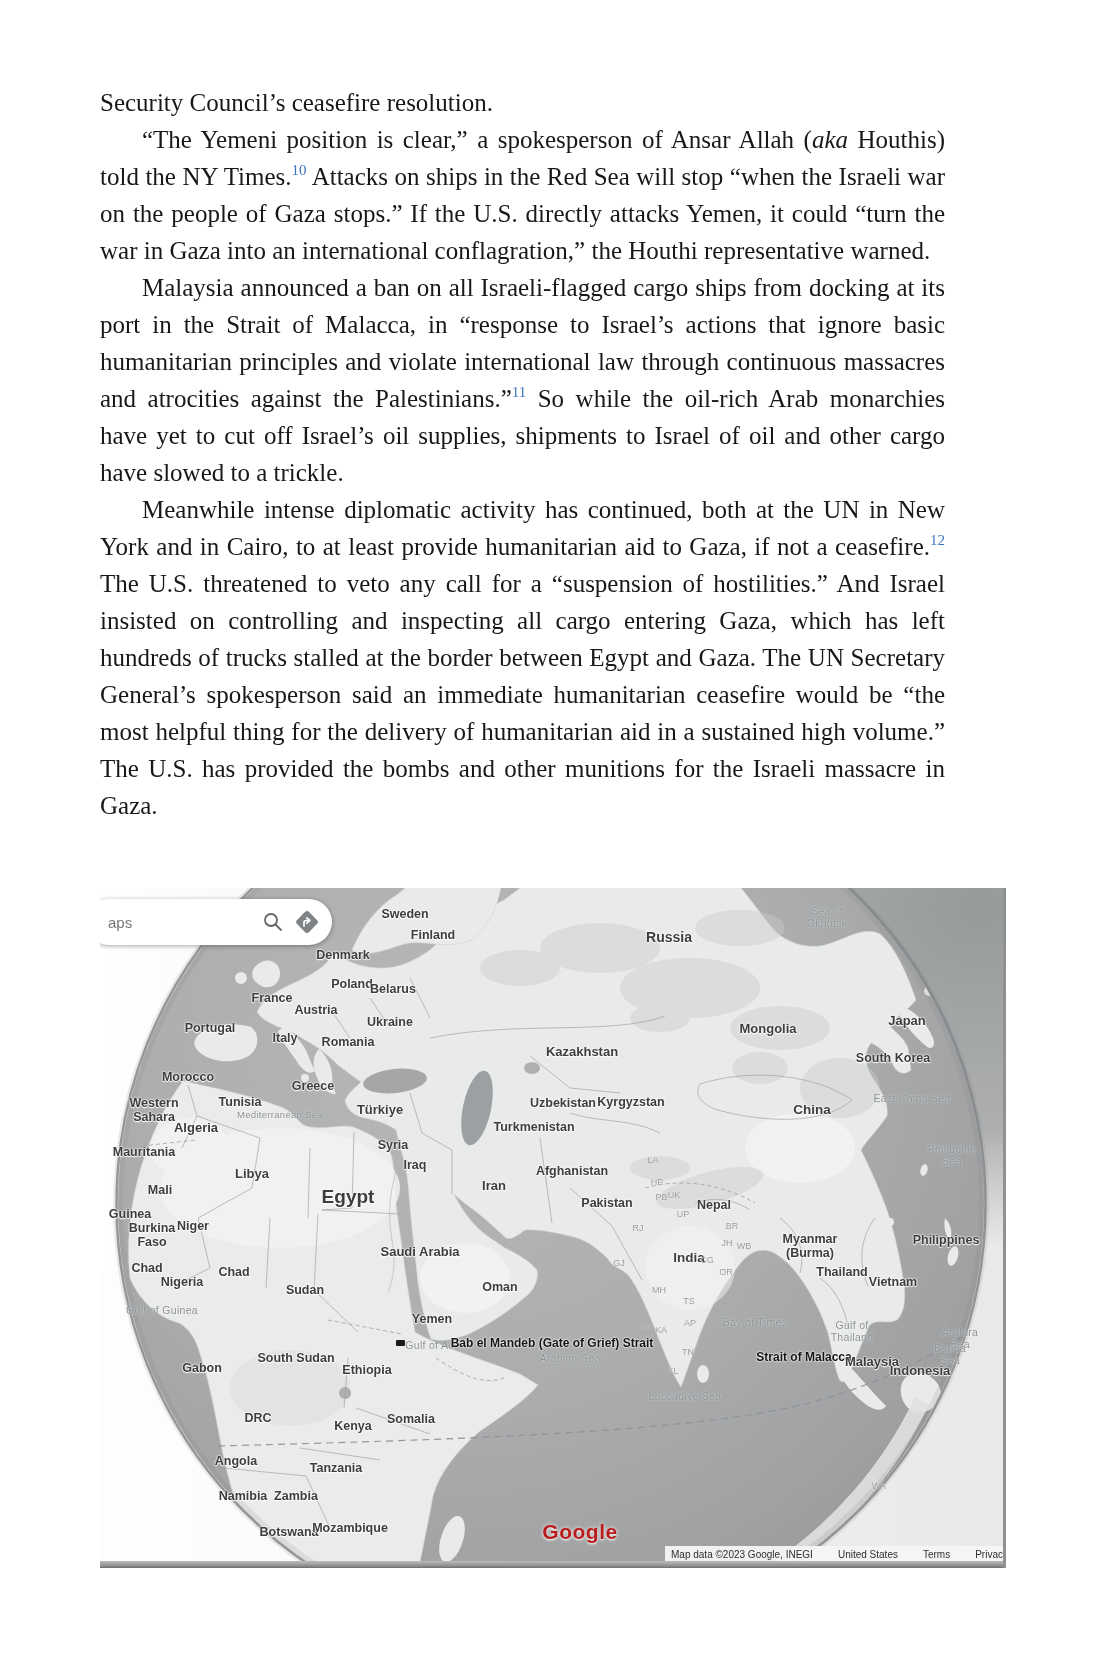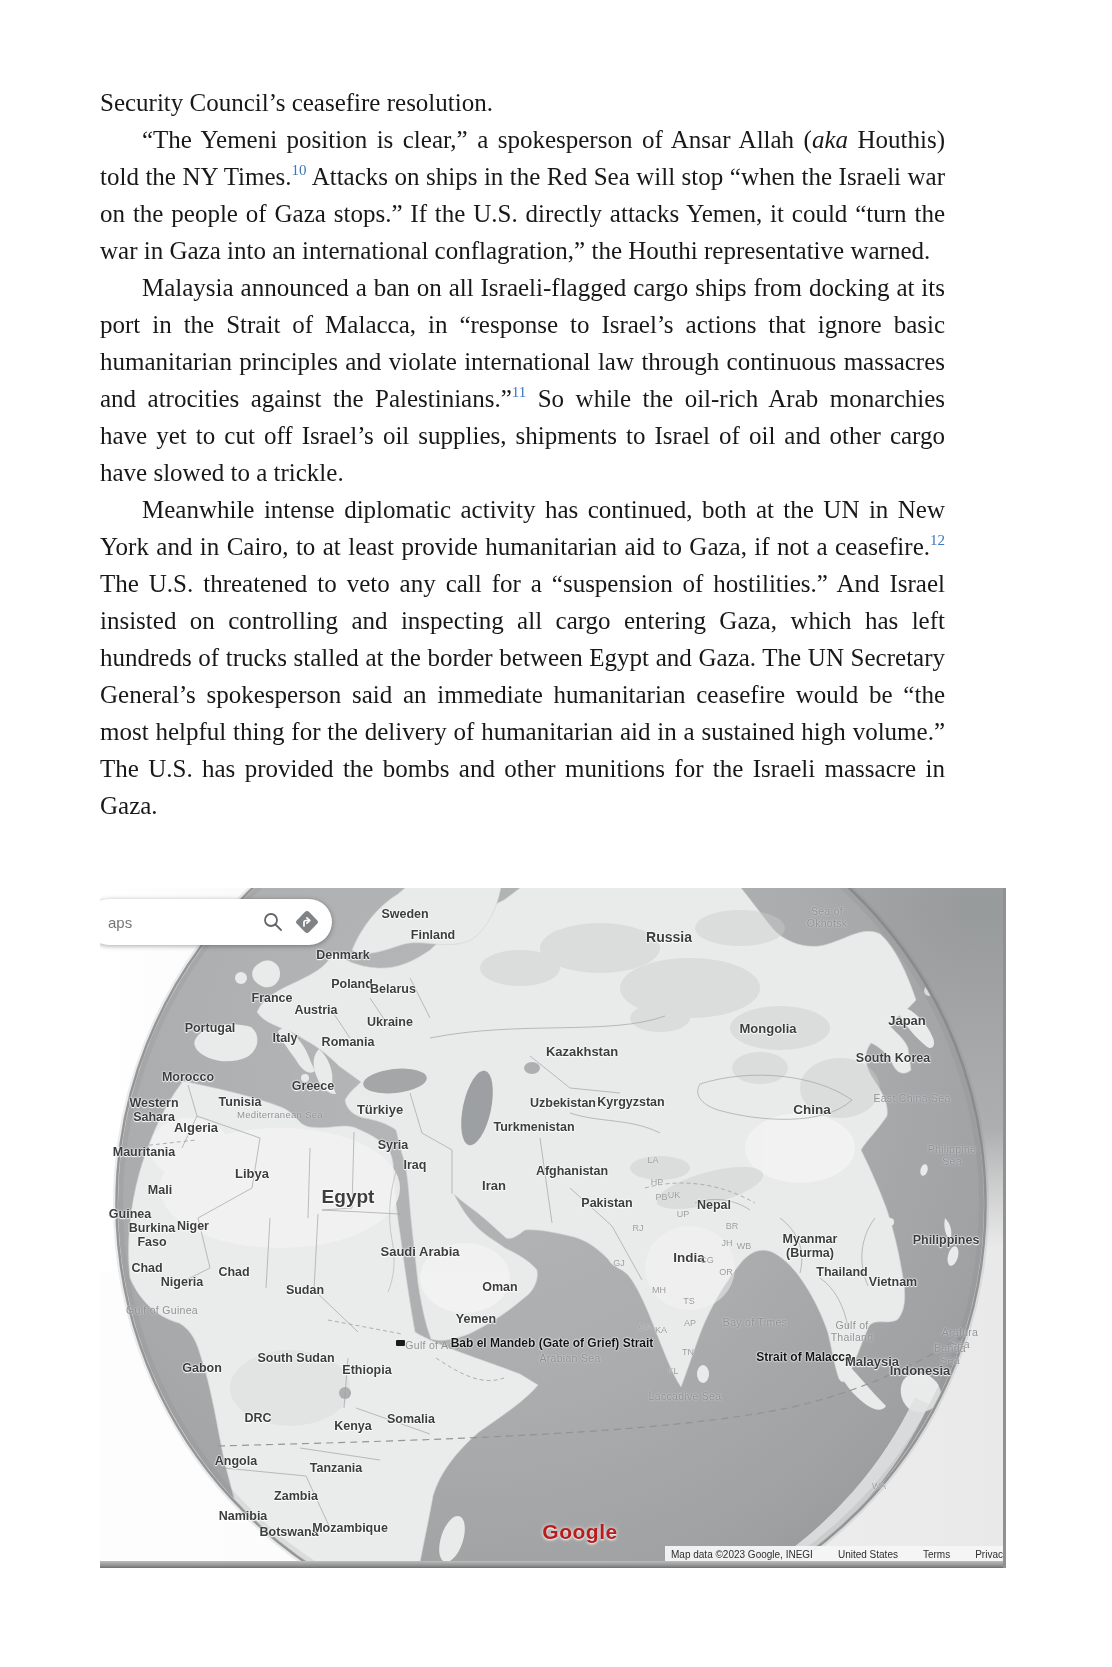--- a/index.html
+++ b/index.html
@@ -246,42 +246,42 @@
 (Burma)</div>
         <div class="lbl country" style="left: 47px; top: 380px;">Chad</div>
         <div class="lbl country" style="left: 82px; top: 394px;">Nigeria</div>
         <div class="lbl country" style="left: 134px; top: 384px;">Chad</div>
         <div class="lbl country" style="left: 205px; top: 402px;">Sudan</div>
         <div class="lbl country" style="left: 400px; top: 399px;">Oman</div>
         <div class="lbl country" style="left: 742px; top: 384px;">Thailand</div>
         <div class="lbl country" style="left: 793px; top: 394px;">Vietnam</div>
         <div class="lbl country" style="left: 846px; top: 352px;">Philippines</div>
         <div class="lbl sea" style="left: 62px; top: 423px;">Gulf of Guinea</div>
-        <div class="lbl country" style="left: 332px; top: 431px; margin-left: 44px;">Yemen</div>
+        <div class="lbl country" style="left: 332px; top: 431px;">Yemen</div>
         <div class="lbl sea" style="left: 336px; top: 458px;">Gulf of Aden</div>
         <div class="lbl strait" style="left: 452px; top: 456px;">Bab el Mandeb (Gate of Grief) Strait</div>
         <div class="lbl sea" style="left: 470px; top: 471px;">Arabian Sea</div>
         <div class="lbl sea" style="left: 655px; top: 435px;">Bay of Times</div>
         <div class="lbl sea" style="left: 752px; top: 444px;">Gulf of
 Thailand</div>
         <div class="lbl strait" style="left: 704px; top: 470px;">Strait of Malacca</div>
         <div class="lbl country" style="left: 772px; top: 474px; font-size: 13px;">Malaysia</div>
         <div class="lbl country" style="left: 820px; top: 483px; font-size: 13px;">Indonesia</div>
         <div class="lbl sea" style="left: 860px; top: 451px;">Arafura Sea</div>
         <div class="lbl sea" style="left: 850px; top: 467px;">Banda Sea</div>
         <div class="lbl sea" style="left: 585px; top: 509px;">Laccadive Sea</div>
         <div class="lbl country" style="left: 196px; top: 470px;">South Sudan</div>
         <div class="lbl country" style="left: 267px; top: 482px;">Ethiopia</div>
         <div class="lbl country" style="left: 102px; top: 480px;">Gabon</div>
         <div class="lbl country" style="left: 158px; top: 530px;">DRC</div>
         <div class="lbl country" style="left: 253px; top: 538px;">Kenya</div>
         <div class="lbl country" style="left: 311px; top: 531px;">Somalia</div>
         <div class="lbl country" style="left: 136px; top: 573px;">Angola</div>
         <div class="lbl country" style="left: 236px; top: 580px;">Tanzania</div>
-        <div class="lbl country" style="left: 143px; top: 608px; margin-top: 20px;">Namibia</div>
+        <div class="lbl country" style="left: 143px; top: 608px;">Namibia</div>
         <div class="lbl country" style="left: 196px; top: 608px;">Zambia</div>
         <div class="lbl country" style="left: 189px; top: 644px;">Botswana</div>
         <div class="lbl country" style="left: 250px; top: 640px;">Mozambique</div>
         <div class="lbl state" style="left: 553px; top: 272px;">LA</div>
         <div class="lbl state" style="left: 557px; top: 294px;">HP</div>
         <div class="lbl state" style="left: 546px; top: 309px; padding-left: 31px;">PB</div>
         <div class="lbl state" style="left: 574px; top: 307px;">UK</div>
         <div class="lbl state" style="left: 583px; top: 326px;">UP</div>
         <div class="lbl state" style="left: 538px; top: 340px;">RJ</div>
         <div class="lbl state" style="left: 632px; top: 338px;">BR</div>

